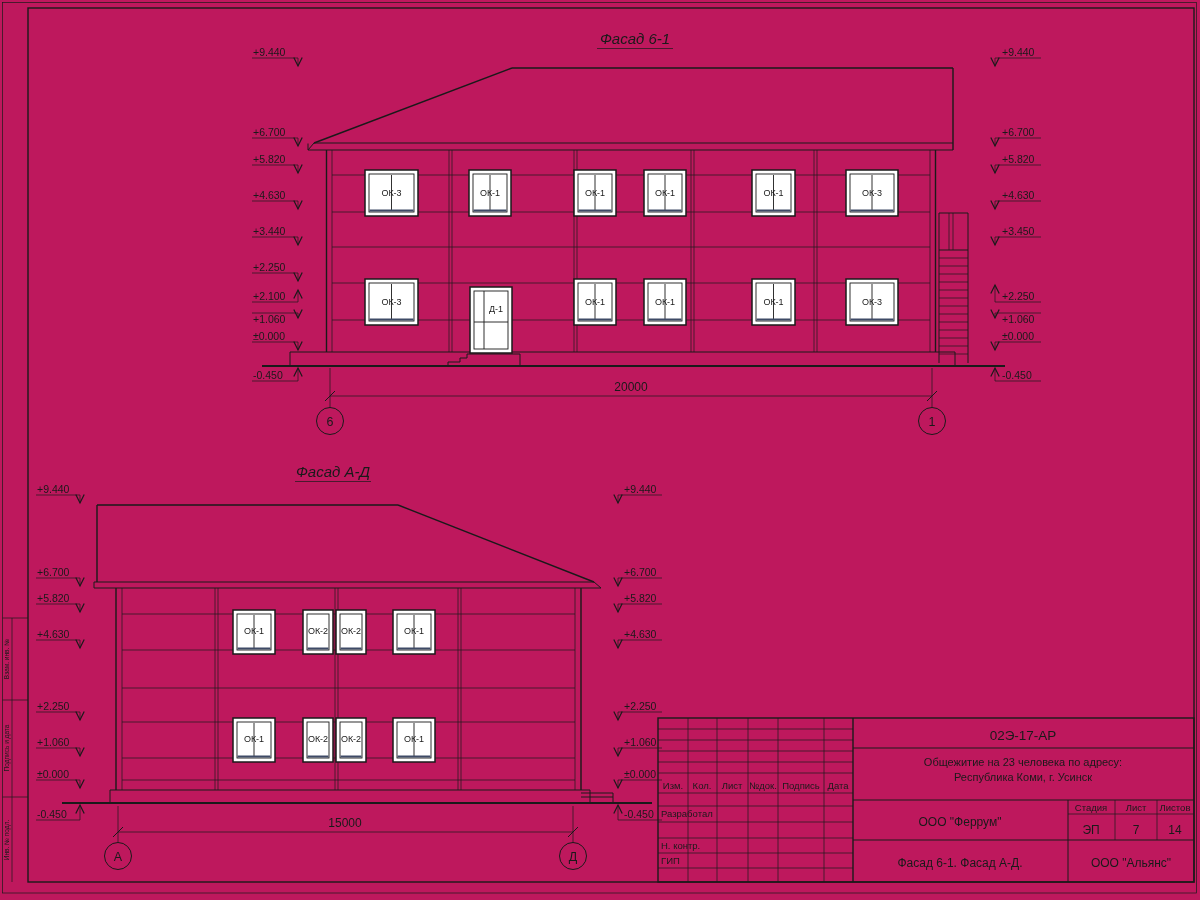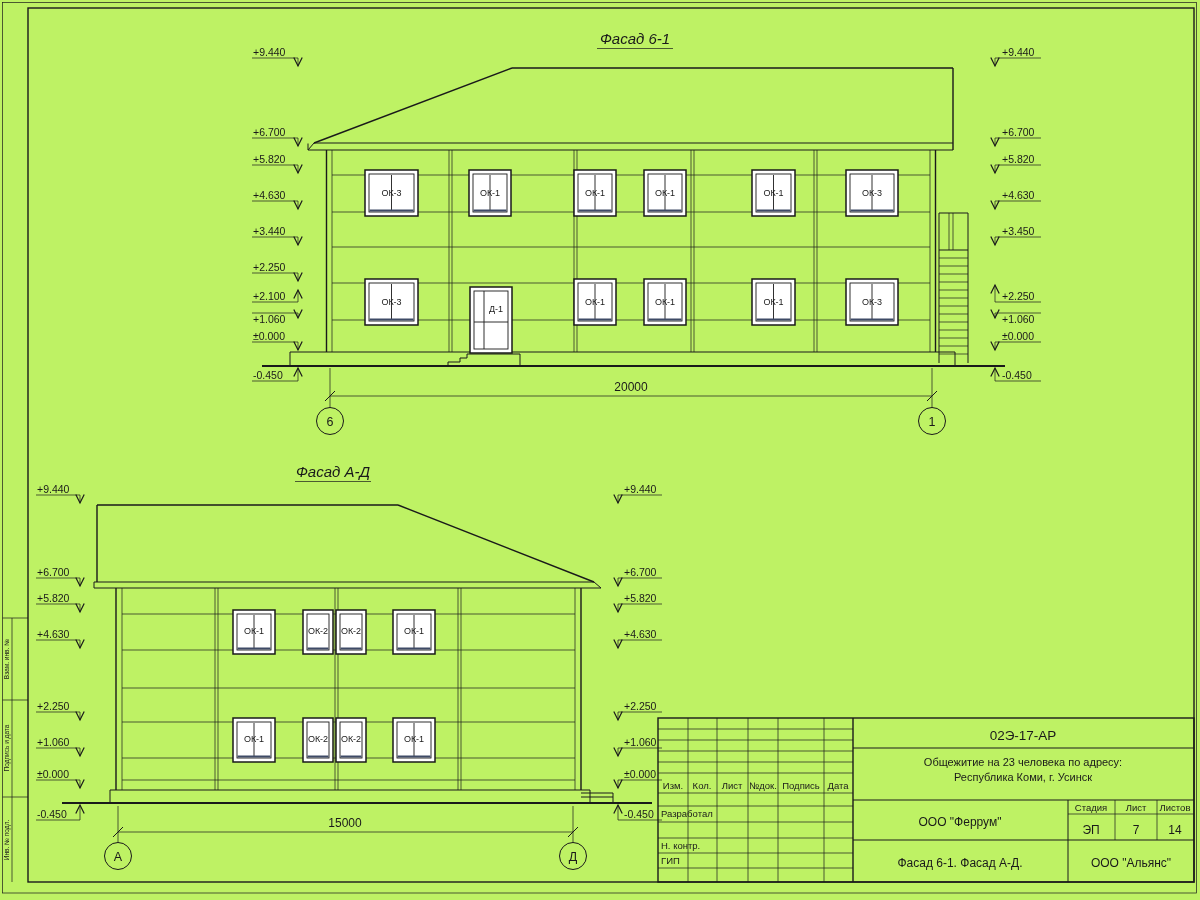--- a/index.html
+++ b/index.html
@@ -1,16 +1,16 @@
 <!DOCTYPE html>
 <html><head>
 <meta charset="utf-8">
 <style>
   html,body{margin:0;padding:0;background:#e8e8e8;}
-  .page{position:relative;width:1200px;height:900px;background:#bef264;overflow:hidden;}
+  .page{position:relative;width:1200px;height:900px;background:#be185d;overflow:hidden;}
   svg{position:absolute;left:0;top:0;}
   svg text{font-family:"Liberation Sans",sans-serif;fill:#1a1a1a;}
   .s07{stroke:#1a1a1a;stroke-width:0.7;fill:none;}
   .s1{stroke:#1a1a1a;stroke-width:1;fill:none;}
   .s14{stroke:#1a1a1a;stroke-width:1.4;fill:none;}
   .s2{stroke:#1a1a1a;stroke-width:2.2;fill:none;}
   .wf{fill:#ffffff;stroke:#1a1a1a;stroke-width:1.5;}
   .wi{fill:none;stroke:#1a1a1a;stroke-width:0.9;}
   .sill{stroke:#3e4a66;stroke-width:2;fill:none;}
   .mk{font-size:10.5px;}

